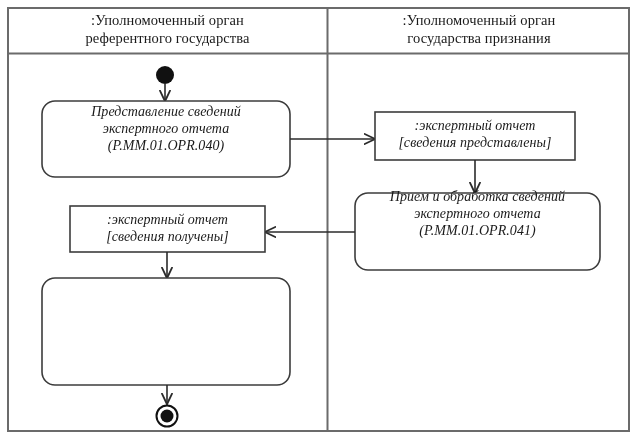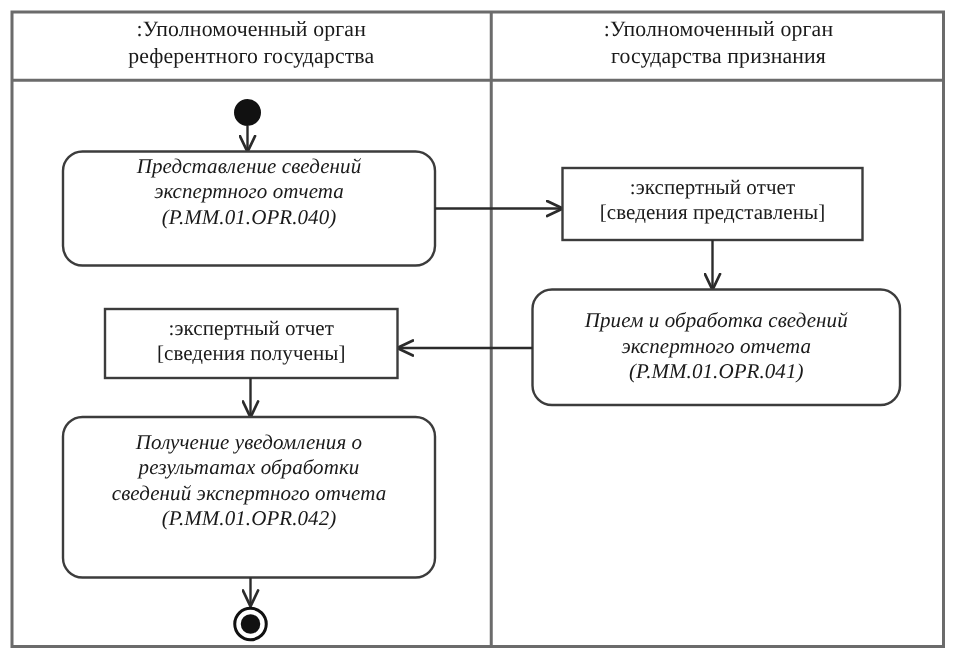--- a/index.html
+++ b/index.html
@@ -39,28 +39,29 @@
     letter-spacing: 0.1px;
   }
   .node-title {
     font-size: 14px;
     letter-spacing: 0.05px;
     font-style: italic;
   }
   .obj-title {
     font-size: 14px;
     letter-spacing: 0.05px;
+    font-style: italic;
   }
   
   #lane-title-0 { left: 8px;   top: 12px;  width: 319px; }
   #lane-title-1 { left: 329px; top: 12px;  width: 300px; }
   
   #act-0-label { left: 42px;  top: 103px; width: 248px; }
   #obj-0-label { left: 375px; top: 117px; width: 200px; }
-  #act-1-label { left: 355px; top: 206px; width: 245px; }
+  #act-1-label { left: 355px; top: 188px; width: 245px; }
   #obj-1-label { left: 70px;  top: 211px; width: 195px; }
   #act-2-label { left: 42px;  top: 287px; width: 248px; }
 </style>
 </head>
 <body>
 
 <div id="canvas">
 
   <svg id="diagram-svg" viewBox="0 0 637 446" xmlns="http://www.w3.org/2000/svg">
     <defs>
@@ -114,18 +115,14 @@
   <div class="lbl obj-title" id="obj-0-label">:экспертный отчет
 [сведения представлены]</div>
 
   <div class="lbl node-title" id="act-1-label">Прием и обработка сведений
 экспертного отчета
 (P.MM.01.OPR.041)</div>
 
   <div class="lbl obj-title" id="obj-1-label">:экспертный отчет
 [сведения получены]</div>
 
-  <div class="lbl node-title" id="act-2-label">Получение уведомления о
-результатах обработки
-сведений экспертного отчета
-(P.MM.01.OPR.042)</div>
 
 </div>
 
 </body></html>

